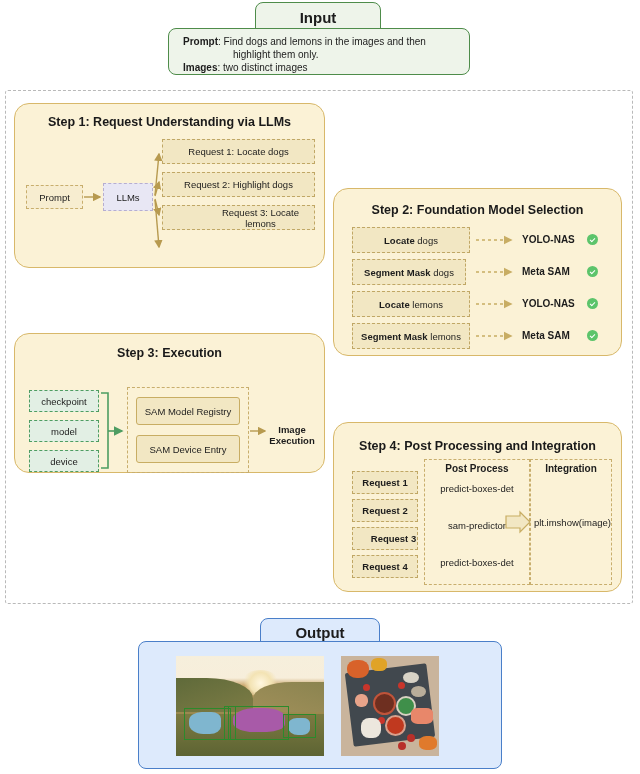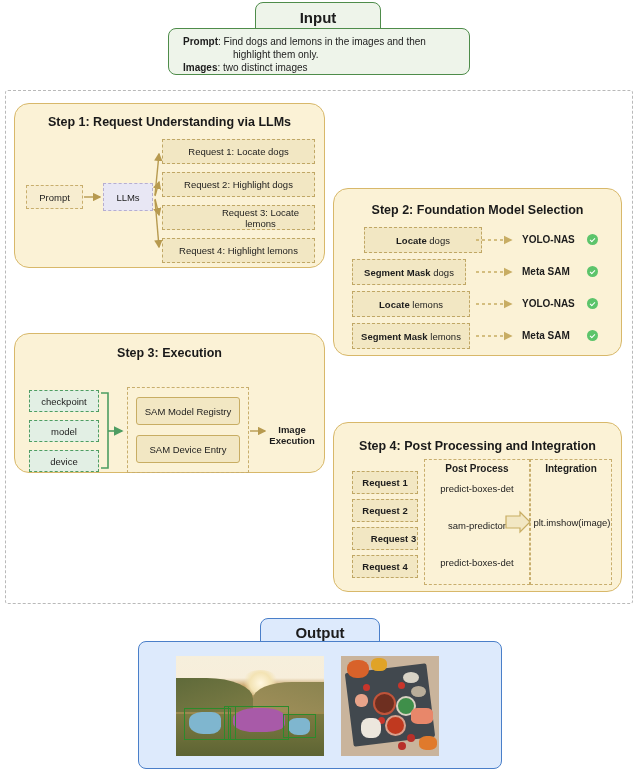--- a/index.html
+++ b/index.html
@@ -127,43 +127,40 @@
   </div>
 
   <div class="tan-dash" style="left:147px;top:35px;width:153px;height:25px;">
     <span>Request 1: Locate dogs</span>
   </div>
   <div class="tan-dash" style="left:147px;top:68px;width:153px;height:25px;">
     <span>Request 2: Highlight dogs</span>
   </div>
   <div class="tan-dash" style="left:147px;top:101px;width:153px;height:25px;padding-left:44px;">
     <span>Request 3: Locate lemons</span>
-  </div>
-  <div class="tan-dash" style="left:147px;top:134px;width:153px;height:25px;">
-    <span>Request 4: Highlight lemons</span>
   </div>
 
   <svg class="ov" width="311" height="165">
     <defs>
       <marker id="ar-tan" markerWidth="6" markerHeight="6" refX="5" refY="3" orient="auto">
         <path d="M0,0 L6,3 L0,6 z" fill="#b79a4f"></path>
       </marker>
     </defs>
     <line x1="69" y1="93" x2="85" y2="93" stroke="#b79a4f" stroke-width="1.4" marker-end="url(#ar-tan)"></line>
     <line x1="140" y1="91" x2="144" y2="50" stroke="#b79a4f" stroke-width="1.4" marker-end="url(#ar-tan)"></line>
     <line x1="140" y1="92" x2="144" y2="78" stroke="#b79a4f" stroke-width="1.4" marker-end="url(#ar-tan)"></line>
     <line x1="140" y1="95" x2="144" y2="111" stroke="#b79a4f" stroke-width="1.4" marker-end="url(#ar-tan)"></line>
     <line x1="140" y1="96" x2="144" y2="143" stroke="#b79a4f" stroke-width="1.4" marker-end="url(#ar-tan)"></line>
   </svg>
 </div>
 
 <div class="abs step-panel" style="left:333px;top:188px;width:289px;height:168px;">
   <div class="step-title" style="top:14px;">Step 2: Foundation Model Selection</div>
 
-  <div class="tan-dash" style="left:18px;top:38px;width:118px;height:26px;margin-left:12px;">
+  <div class="tan-dash" style="left:18px;top:38px;width:118px;height:26px;">
     <span><b>Locate</b><span> dogs</span></span>
   </div>
   <div class="tan-dash" style="left:18px;top:70px;width:114px;height:26px;">
     <span><b>Segment Mask</b><span> dogs</span></span>
   </div>
   <div class="tan-dash" style="left:18px;top:102px;width:118px;height:26px;">
     <span><b>Locate</b><span> lemons</span></span>
   </div>
   <div class="tan-dash" style="left:18px;top:134px;width:118px;height:26px;">
     <span><b>Segment Mask</b><span> lemons</span></span>
@@ -254,21 +251,21 @@
   <div class="col-head" style="left:196px;top:40px;width:82px;">Integration</div>
 
   <div class="label-txt" style="left:93px;top:60px;width:100px;text-align:center;">predict-boxes-det</div>
   <div class="label-txt" style="left:93px;top:97px;width:100px;text-align:center;">sam-predictor</div>
   <div class="label-txt" style="left:93px;top:134px;width:100px;text-align:center;">predict-boxes-det</div>
 
   <svg class="ov" width="289" height="170">
     <path d="M172,93 L186,93 L186,89 L196,99 L186,109 L186,105 L172,105 z" fill="#f2e7c3" stroke="#c8ad63" stroke-width="1.2"></path>
   </svg>
 
-  <div class="label-txt" style="left:199px;top:94px;width:78px;text-align:center;">plt.imshow(image)</div>
+  <div class="label-txt" style="left:199px;top:94px;width:78px;text-align:right;">plt.imshow(image)</div>
 </div>
 
 <div class="tab-head output-head" style="left:260px;top:618px;width:120px;height:28px;">
   <span>Output</span>
 </div>
 <div class="panel-body output-body" style="left:138px;top:641px;width:364px;height:128px;">
 
   <div class="imgbox landscape" style="left:37px;top:14px;width:148px;height:100px;overflow:hidden;">
     <div class="sun"></div>
     <div class="hill-l"></div>

